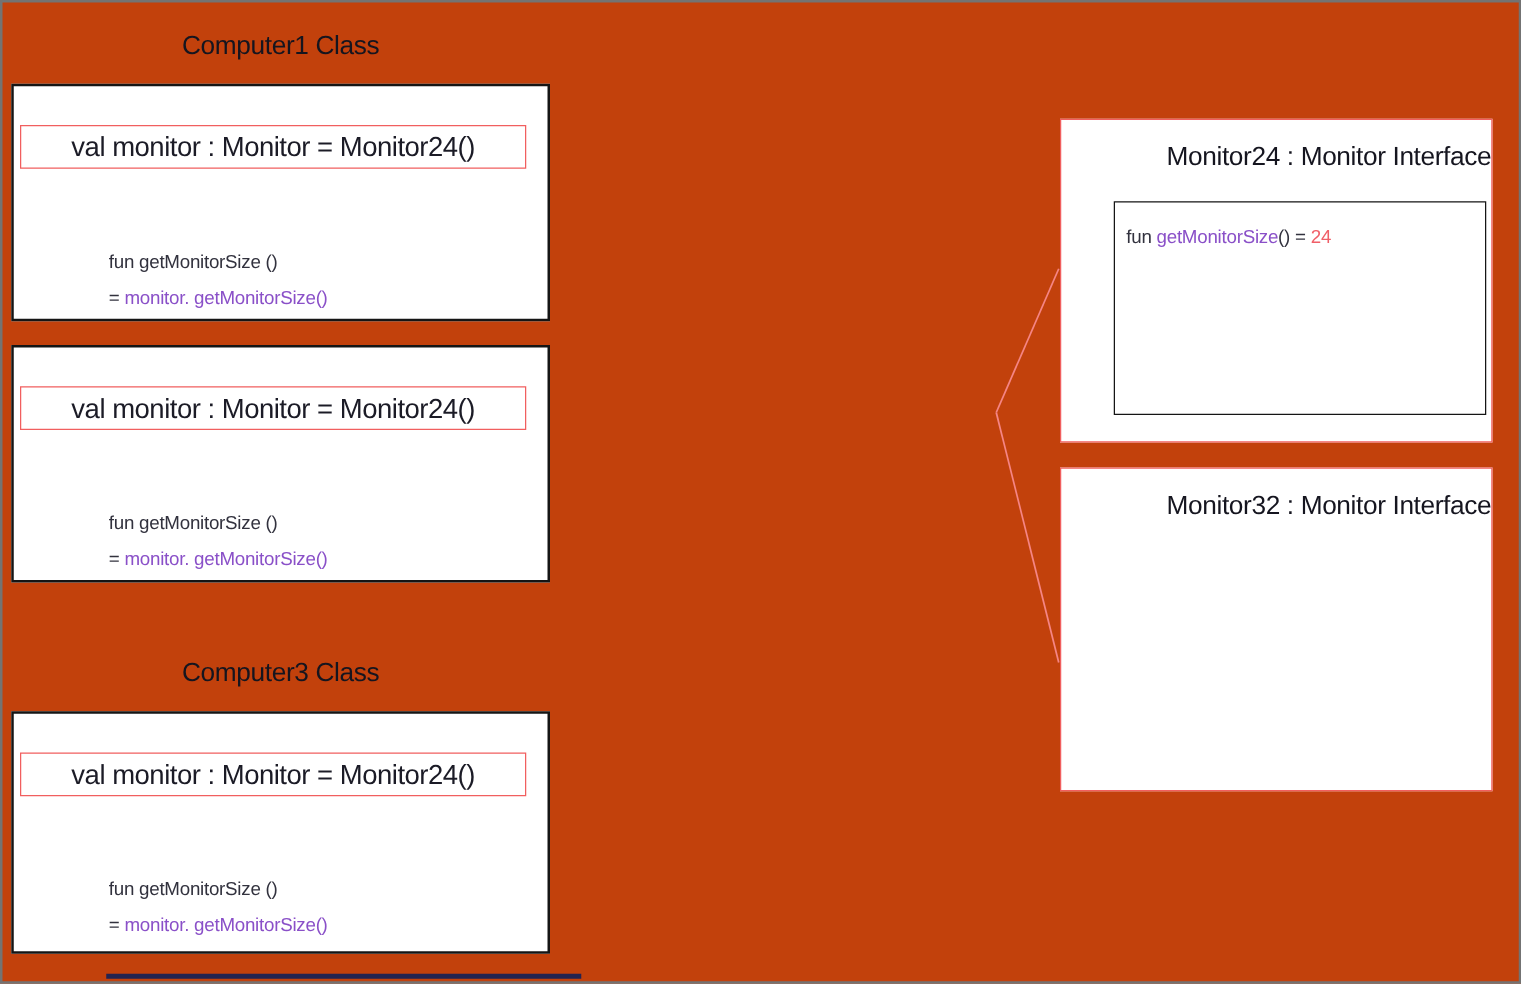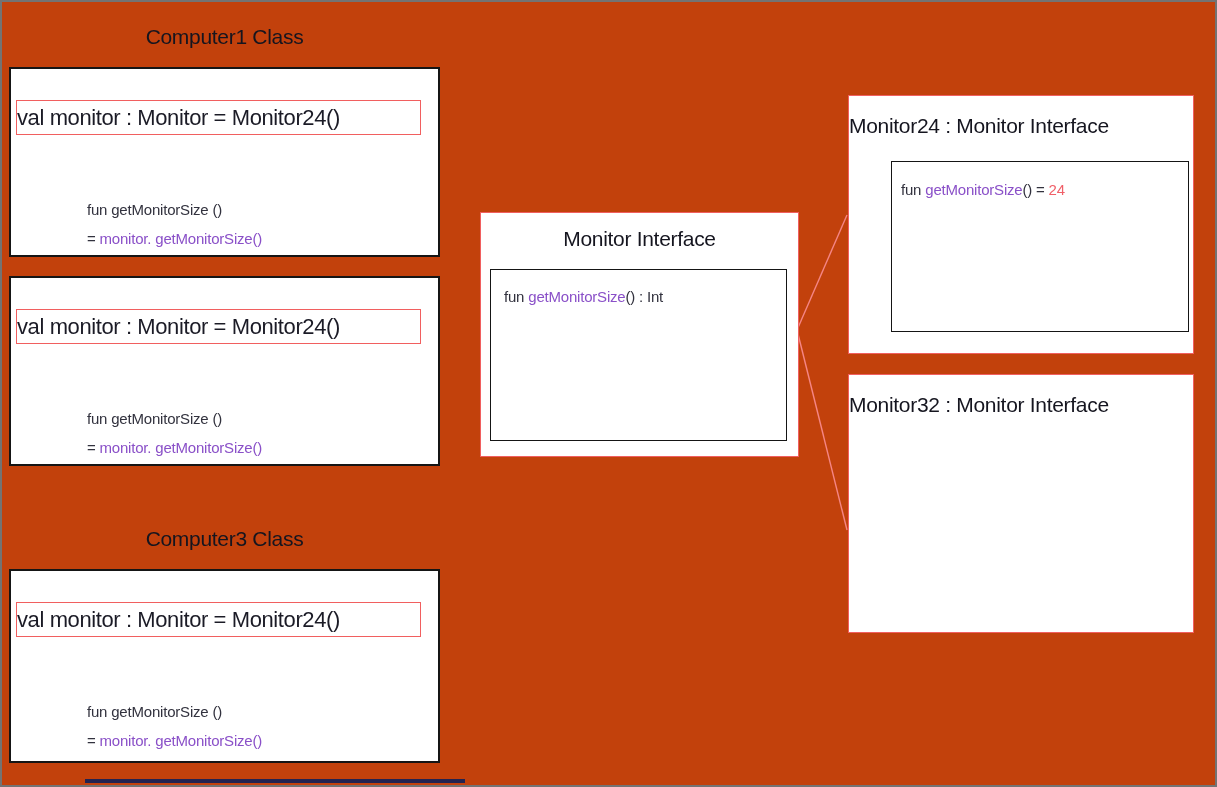--- a/index.html
+++ b/index.html
@@ -20,21 +20,21 @@
     font-size: 21px; font-weight: normal; letter-spacing: -0.3px;
     text-align: center; line-height: 23px; margin: 0 0 19px 0; color: #15151f;
   }
   .class-box {
     position: relative; border: 2px solid #151515; background: #fff;
     height: 186px; box-sizing: content-box;
   }
   .class-box.tall { height: 190px; }
   .decl-box {
     position: absolute; left: 5px; top: 31px; width: 403px; height: 33px;
-    border: 1px solid #f15f5f; display: flex; align-items: center; 
+    border: 1px solid #f15f5f; display: flex; align-items: center; justify-content: center;
   }
   .decl-text { font-size: 22px; letter-spacing: -0.4px; color: #1b1b26; white-space: nowrap; }
   .method-block { position: absolute; left: 76px; top: 106px; font-size: 15px; letter-spacing: -0.2px; margin-top: 20px; }
   .method-block .line { line-height: 29px; white-space: nowrap; }
   .code-dark { color: #32323e; }
   .code-purple { color: #8a50c8; }
   .code-value { color: #f05f68; }
 
   
   .iface-box {
@@ -50,21 +50,21 @@
     border: 1px solid #151515; background: #fff;
   }
   .iface-code { position: absolute; left: 13px; top: 18px; font-size: 15px; letter-spacing: -0.2px; white-space: nowrap; }
 
   
   .impl-box {
     position: absolute; left: 846px; width: 344px; height: 257px;
     border: 1px solid #f15f5f; background: #fff;
   }
   .impl-title {
-    font-size: 21px; font-weight: normal; letter-spacing: -0.3px; text-align: left;
+    font-size: 21px; font-weight: normal; letter-spacing: -0.3px; text-align: right;
     margin: 17px 0 0 0; line-height: 25px; color: #15151f;
   }
   .impl-inner { position: absolute; border: 1px solid #151515; background: #fff; width: 296px; height: 169px; }
   .impl-inner.m24 { left: 22px; top: 65px; margin-left: 20px; }
   .impl-inner.m32 { left: 22px; top: 53px; }
   .impl-code { position: absolute; font-size: 15px; letter-spacing: -0.2px; white-space: nowrap; }
   .impl-code.m24 { left: 9px; top: 19px; }
   .impl-code.m32 { left: 23px; top: 27px; }
 
   .bottom-bar { position: absolute; left: 83px; top: 777px; width: 380px; height: 4px; background: #232350; }
@@ -110,26 +110,20 @@
       <div class="decl-box">
         <span class="decl-text">val monitor : Monitor = Monitor24()</span>
       </div>
       <div class="method-block">
         <div class="line code-dark">fun getMonitorSize ()</div>
         <div class="line"><span class="code-dark">= </span><span class="code-purple">monitor. getMonitorSize()</span></div>
       </div>
     </div>
   </section>
 
-  <section class="iface-box">
-    <h2 class="iface-title">Monitor Interface</h2>
-    <div class="iface-inner">
-      <div class="iface-code"><span class="code-dark">fun </span><span class="code-purple">getMonitorSize</span><span class="code-dark">() : Int</span></div>
-    </div>
-  </section>
 
   <section class="impl-box" style="top:93px">
     <h2 class="impl-title">Monitor24 : Monitor Interface</h2>
     <div class="impl-inner m24">
       <div class="impl-code m24"><span class="code-dark">fun </span><span class="code-purple">getMonitorSize</span><span class="code-dark">() = </span><span class="code-value">24</span></div>
     </div>
   </section>
 
   <section class="impl-box" style="top:372px">
     <h2 class="impl-title">Monitor32 : Monitor Interface</h2>

